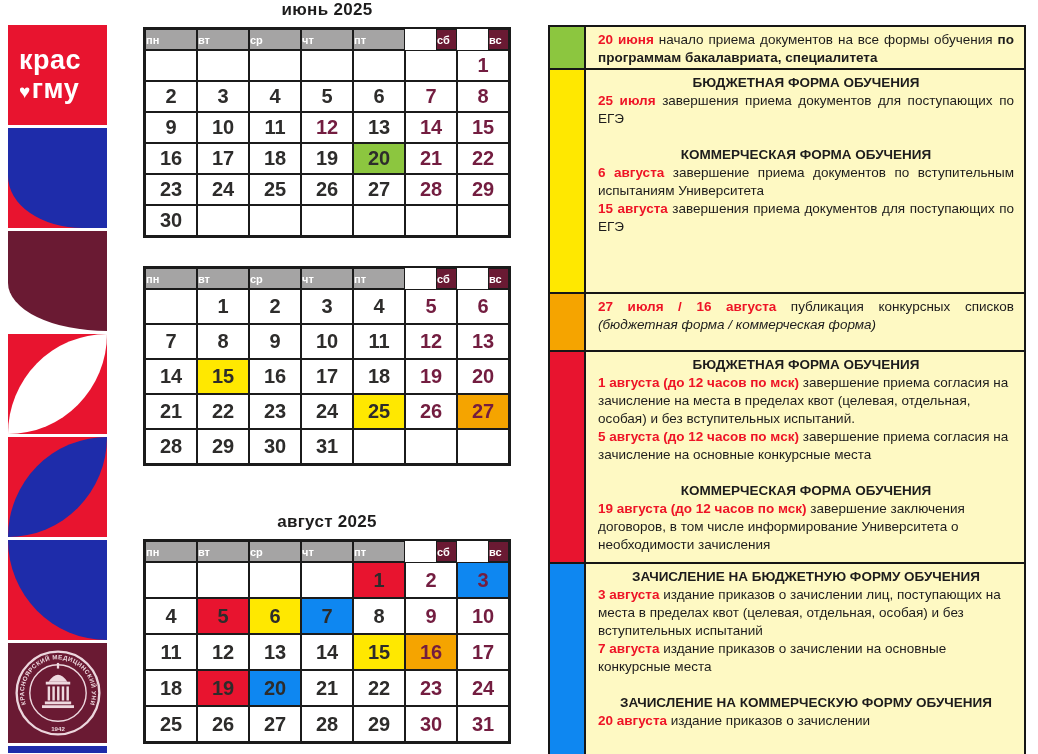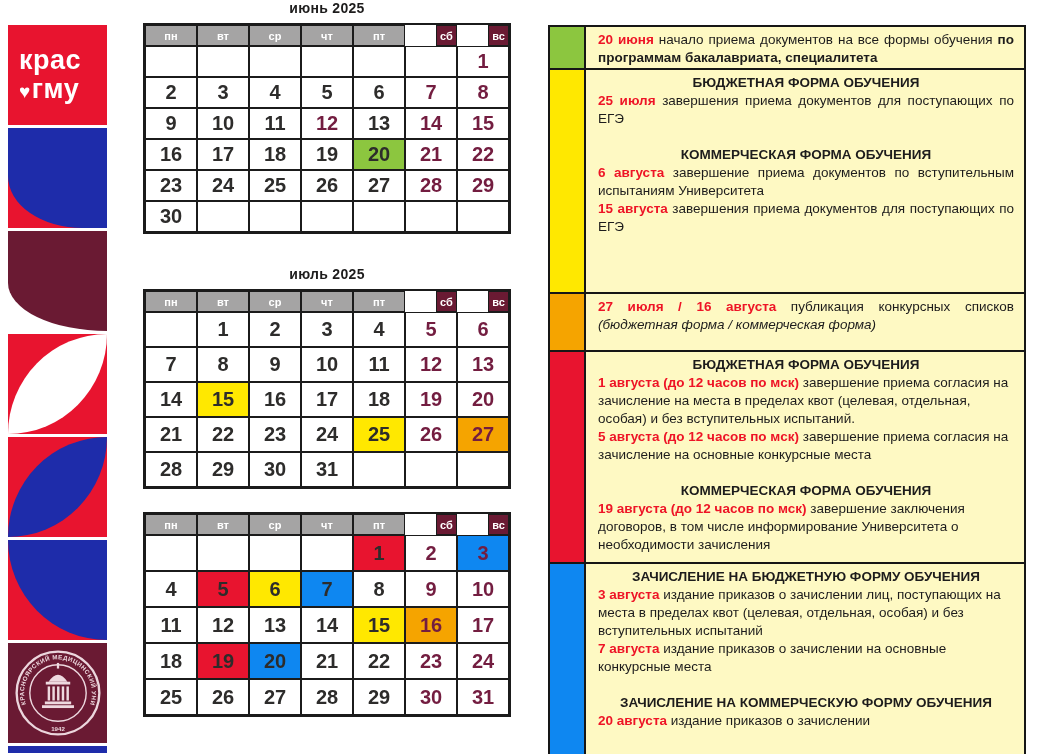--- a/index.html
+++ b/index.html
@@ -28,24 +28,24 @@
   .t-leafw .shape{background:#fff; border-radius:100% 0 100% 0;}
   .t-leafb{background:var(--brand_red);}
   .t-leafb .shape{background:var(--deep_blue); border-radius:100% 0 100% 0;}
   .t-qcorner{background:var(--brand_red);}
   .t-qcorner .shape{background:var(--deep_blue); border-bottom-left-radius:100% 100%;}
   .t-seal{background:var(--maroon); display:flex; align-items:center; justify-content:center;}
   .footer-bar{height:7px; background:var(--deep_blue); flex:none;}
 
   
   .calblock{position:absolute; left:143px; width:368px;}
-  .calblock h2{text-align:center; font-size:14px; font-weight:bold; color:#1d1c1c; margin-bottom:7px; letter-spacing:.3px;}
+  .calblock h2{text-align:center; font-size:17px; font-weight:bold; color:#1d1c1c; margin-bottom:7px; letter-spacing:.3px;}
   .calgrid{display:grid; grid-template-columns:repeat(7,1fr); border:2px solid #1b1b1b; background:#fff;}
   .hcell{background:var(--header_gray); color:#fff; font-weight:bold; font-size:11px;
-         text-align:center; padding:4px 0 3px; border:1px solid #1b1b1b;}
+         text-align:left; padding:4px 0 3px; border:1px solid #1b1b1b;}
   .hcell.we{background:var(--maroon);margin-left:31px;}
   .dcell{background:#fff; border:1px solid #1b1b1b; display:flex; align-items:center; justify-content:center;
          font-weight:bold; font-size:20px; color:var(--dark_text);}
   .c-june .dcell{height:31px;} .c-july .dcell{height:35px;} .c-aug .dcell{height:36px;}
   .dcell.we{color:var(--maroon_text);}
   .bg-green{background:var(--green);} .bg-yellow{background:var(--yellow);}
   .bg-orange{background:var(--orange);} .bg-red{background:var(--brand_red);}
   .bg-blue{background:var(--bright_blue);}
 
   
@@ -168,21 +168,20 @@
           <div class="dcell">30</div>
           <div class="dcell"></div>
           <div class="dcell"></div>
           <div class="dcell"></div>
           <div class="dcell"></div>
           <div class="dcell"></div>
           <div class="dcell"></div>
         </div>
     </section>
     <section class="calblock c-july" style="top:266px">
-      <h2>июль 2025</h2>
       <div class="calgrid">
           <div class="hcell">пн</div>
           <div class="hcell">вт</div>
           <div class="hcell">ср</div>
           <div class="hcell">чт</div>
           <div class="hcell">пт</div>
           <div class="hcell we">сб</div>
           <div class="hcell we">вс</div>
           <div class="dcell"></div>
           <div class="dcell">1</div>
@@ -215,20 +214,21 @@
           <div class="dcell">28</div>
           <div class="dcell">29</div>
           <div class="dcell">30</div>
           <div class="dcell">31</div>
           <div class="dcell"></div>
           <div class="dcell"></div>
           <div class="dcell"></div>
         </div>
     </section>
     <section class="calblock c-aug" style="top:512px">
+      <h2>август 2025</h2>
       <div class="calgrid">
           <div class="hcell">пн</div>
           <div class="hcell">вт</div>
           <div class="hcell">ср</div>
           <div class="hcell">чт</div>
           <div class="hcell">пт</div>
           <div class="hcell we">сб</div>
           <div class="hcell we">вс</div>
           <div class="dcell"></div>
           <div class="dcell"></div>

